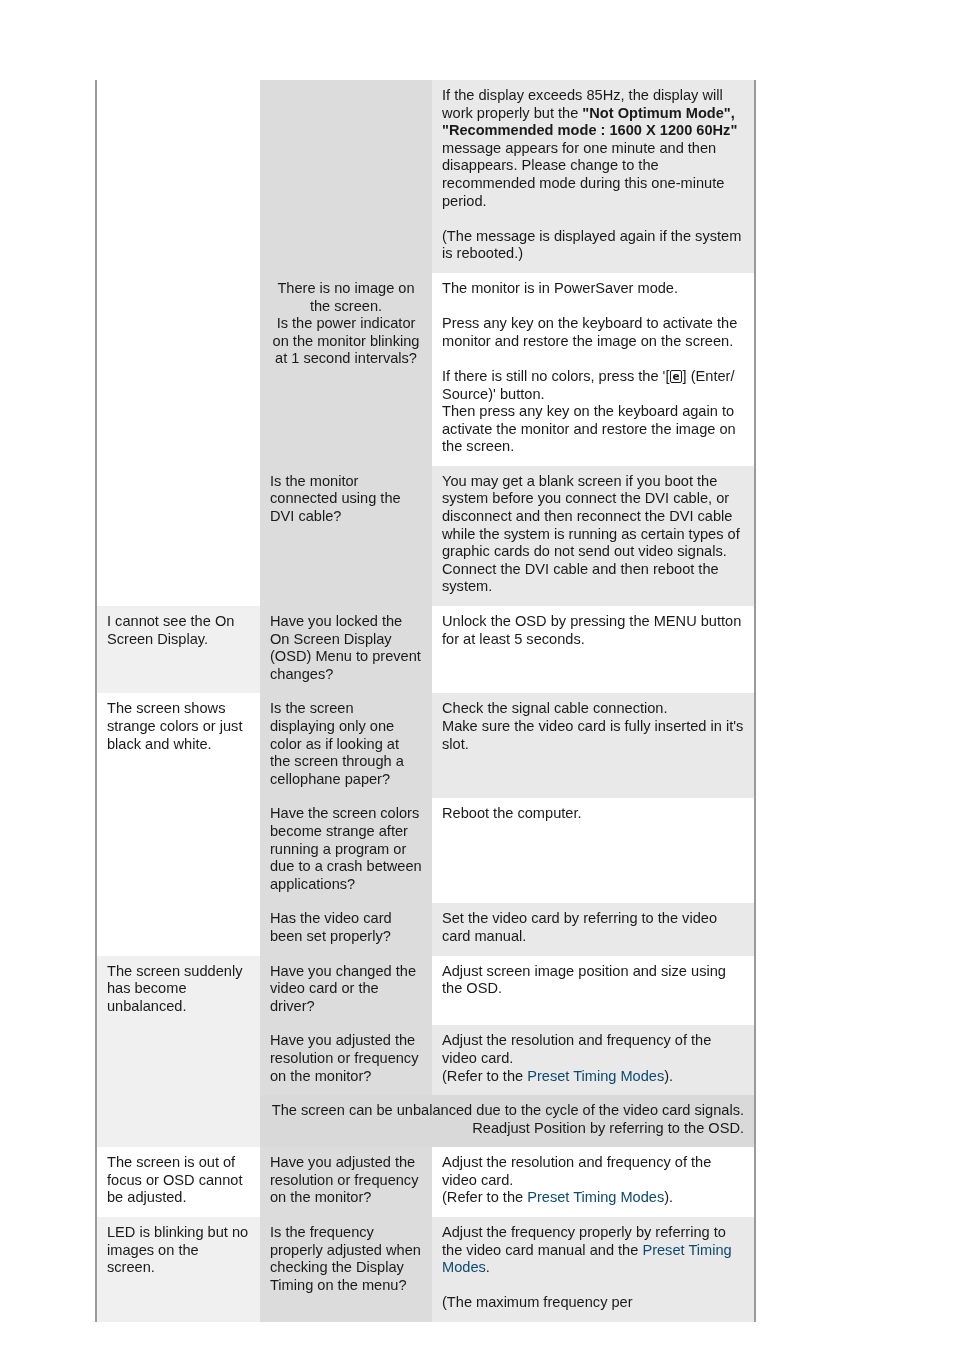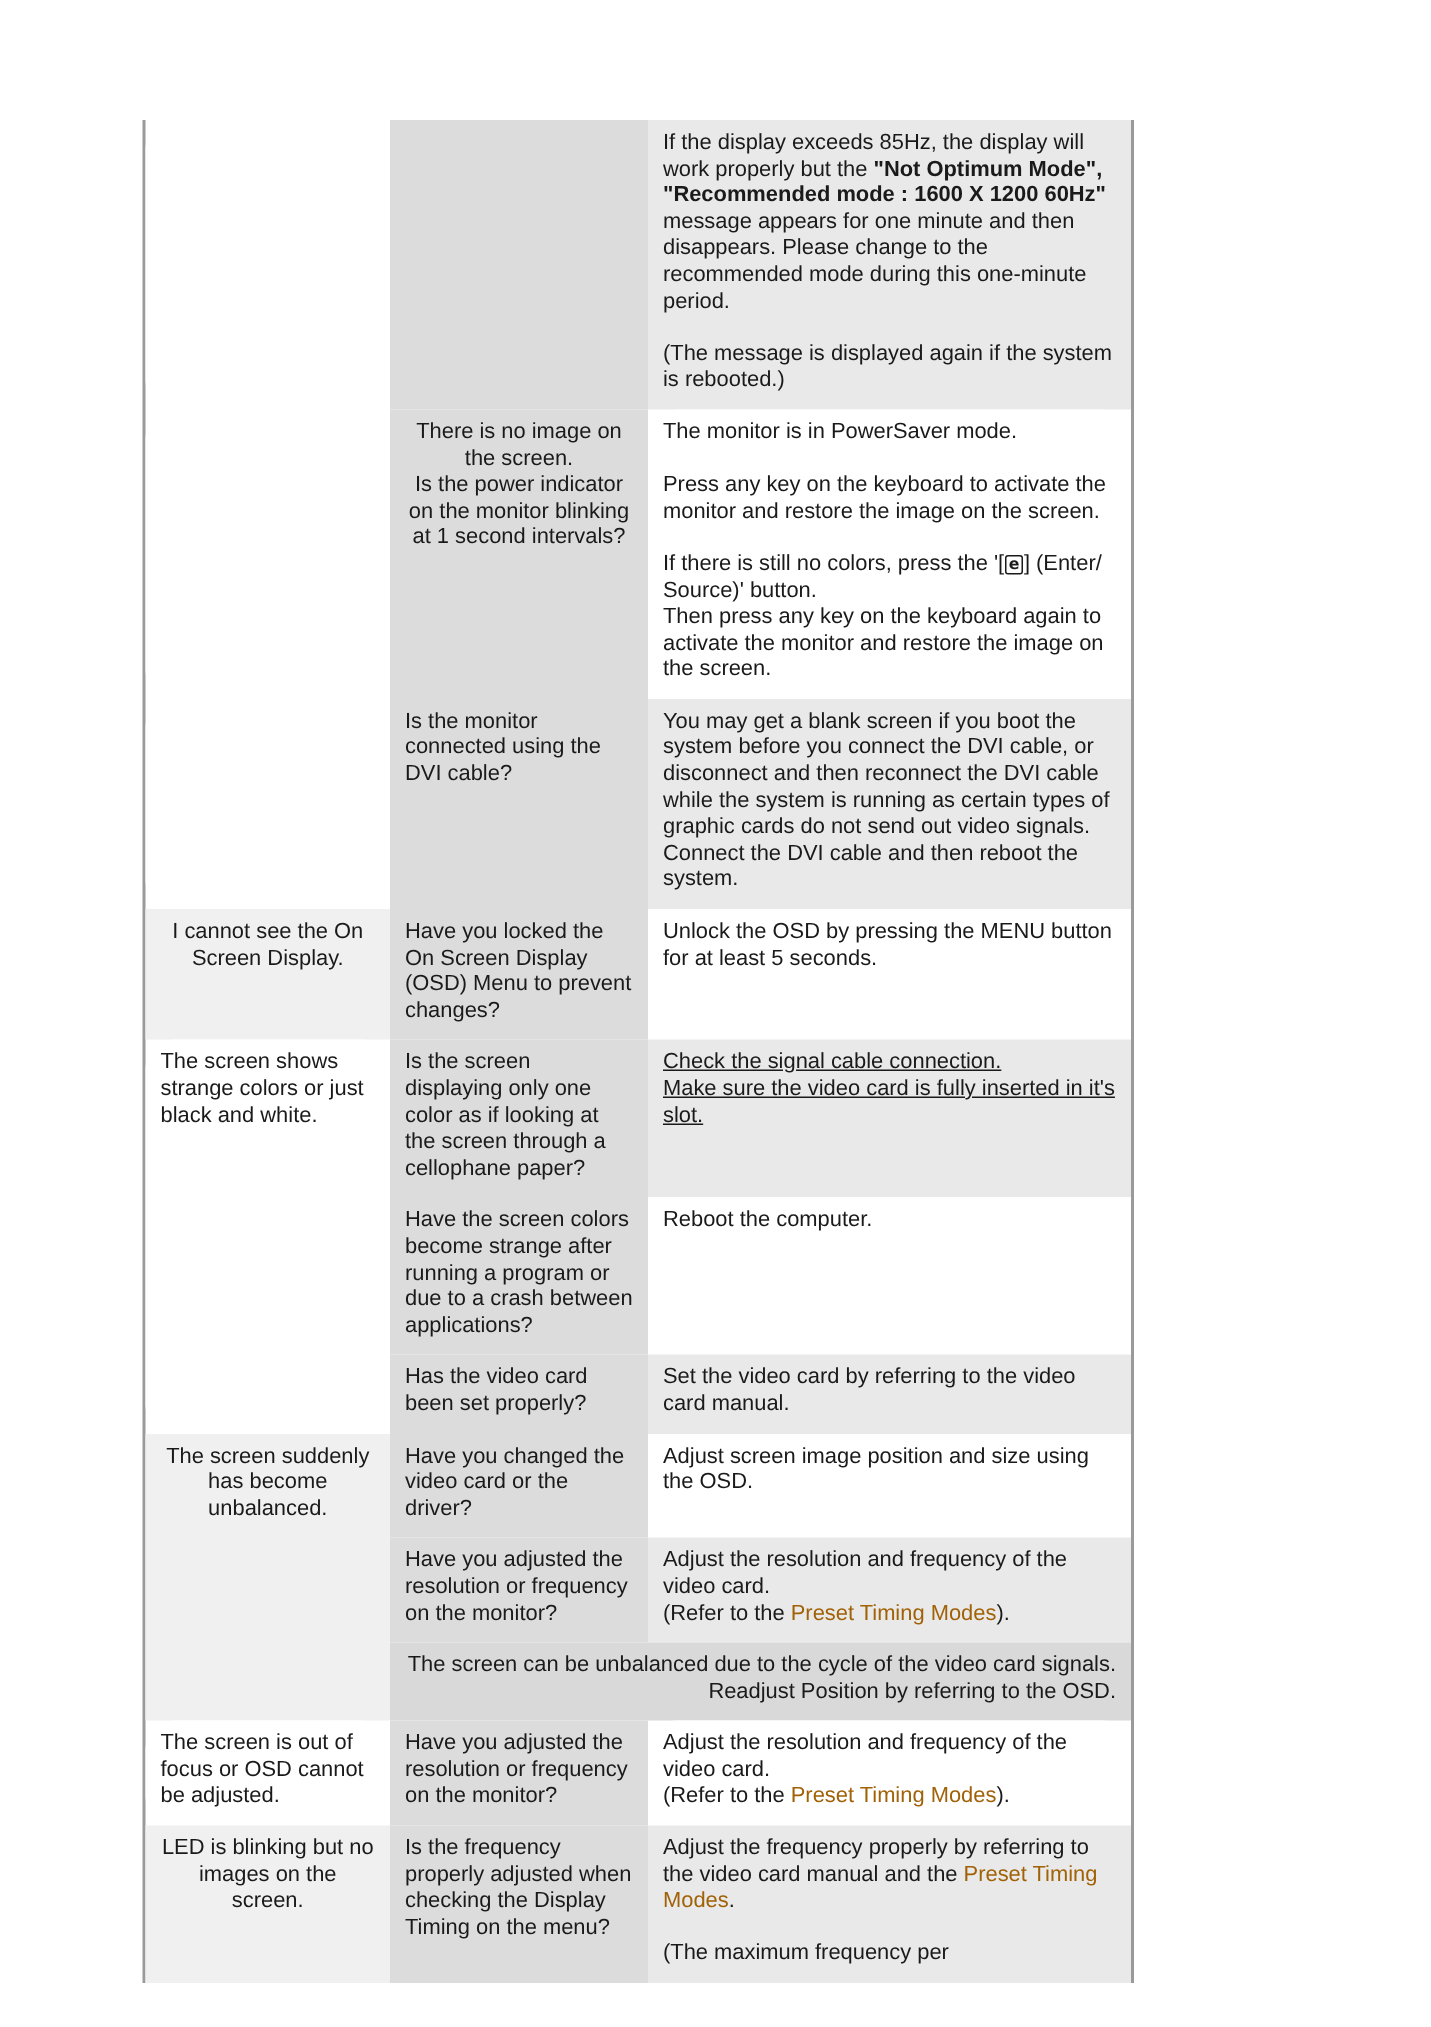--- a/index.html
+++ b/index.html
@@ -51,33 +51,33 @@
     word-wrap: break-word;
   }
 
   
   col.c1 { width: 163px; }
   col.c2 { width: 172px; }
   col.c3 { width: 322px; }
 
   
   .f-white  { background: #ffffff !important; border-radius: 19px; }
-  .f-light  { background: #f0f0f0 !important; text-align: center; }
+  .f-light  { background: #f0f0f0 !important; }
   .f-mid    { background: #e9e9e9 !important; }
   .f-dark   { background: #dcdcdc !important; }
   .f-dark2  { background: #d9d9d9 !important; text-align: right; }
 
   
   .rule-top > td { border-top: 1px solid #b9b9b9; }
   .rule-top-soft > td { border-top: 1px solid #d2d2d2; }
 
   .bold { font-weight: bold; }
 
   a.link, .link {
-    color: #a16207;
+    color: #0c4a6e;
     text-decoration: none;
   }
 
   
   .glyph-box {
     display: inline-block;
     border: 1.6px solid #1a1a1a;
     border-radius: 2px;
     font-size: 10.5px;
     line-height: 11px;
@@ -134,21 +134,21 @@
 
         <tr class="rule-top">
           <td class="f-light">I cannot see the On Screen Display.</td>
           <td class="f-dark">Have you locked the On Screen Display (OSD) Menu to prevent changes?</td>
           <td class="f-white" style="white-space:pre-line;">Unlock the OSD by pressing the MENU button for at least 5 seconds.</td>
         </tr>
 
         <tr class="rule-top">
           <td class="f-white" rowspan="3">The screen shows strange colors or just black and white.</td>
           <td class="f-dark">Is the screen displaying only one color as if looking at the screen through a cellophane paper?</td>
-          <td class="f-mid" style="white-space:pre-line;text-decoration:underline;">Check the signal cable connection.
+          <td class="f-mid" style="white-space:pre-line;">Check the signal cable connection.
 Make sure the video card is fully inserted in it's slot.</td>
         </tr>
 
         <tr class="rule-top-soft">
           <td class="f-dark">Have the screen colors become strange after running a program or due to a crash between applications?</td>
           <td class="f-white">Reboot the computer.</td>
         </tr>
 
         <tr class="rule-top-soft">
           <td class="f-dark">Has the video card been set properly?</td>

